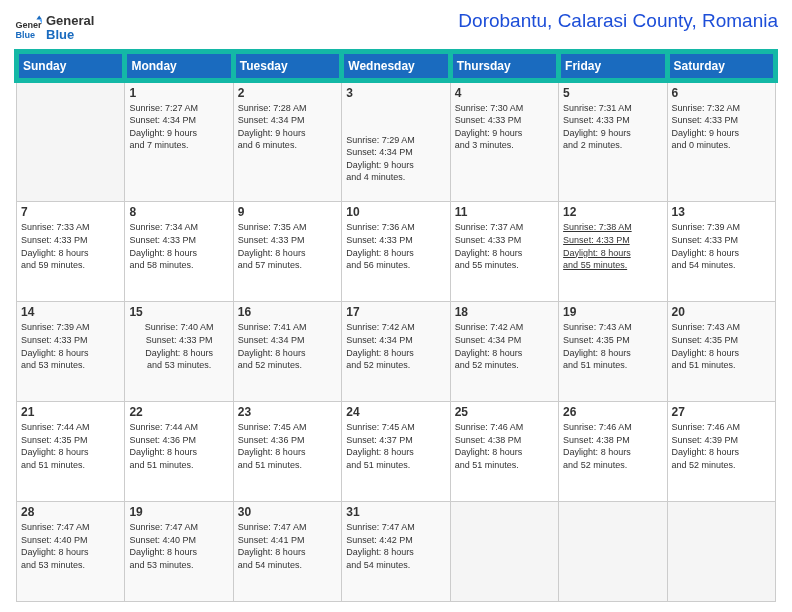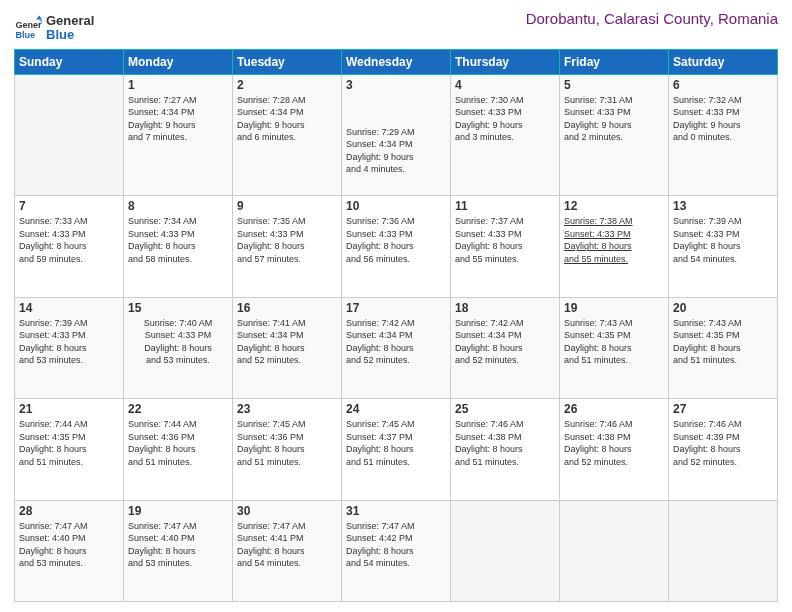--- a/index.html
+++ b/index.html
@@ -43,36 +43,36 @@
     .title-section {
       text-align: right;
     }
     .month-title {
       font-size: 32px;
       font-weight: bold;
       color: #333;
       line-height: 1.1;
     }
     .subtitle {
-      font-size: 15px;
-      color: #701a75;
+      font-size: 19px;
+      color: #1d4ed8;
     }
     .calendar {
       width: 100%;
       border-collapse: collapse;
       flex: 1;
     }
     .calendar thead tr th {
       background-color: #1a6bbf;
       color: #fff;
       font-size: 12px;
       font-weight: bold;
       padding: 5px 4px;
       text-align: left;
-      border: 1px solid #14b8a6;
+      border: 5px solid #14b8a6;
     }
     .calendar tbody tr td {
       border: 1px solid #ccc;
       vertical-align: top;
       padding: 3px 4px;
       font-size: 9.5px;
       color: #333;
       width: calc(100% / 7);
       height: 88px;
       background: #fff;

